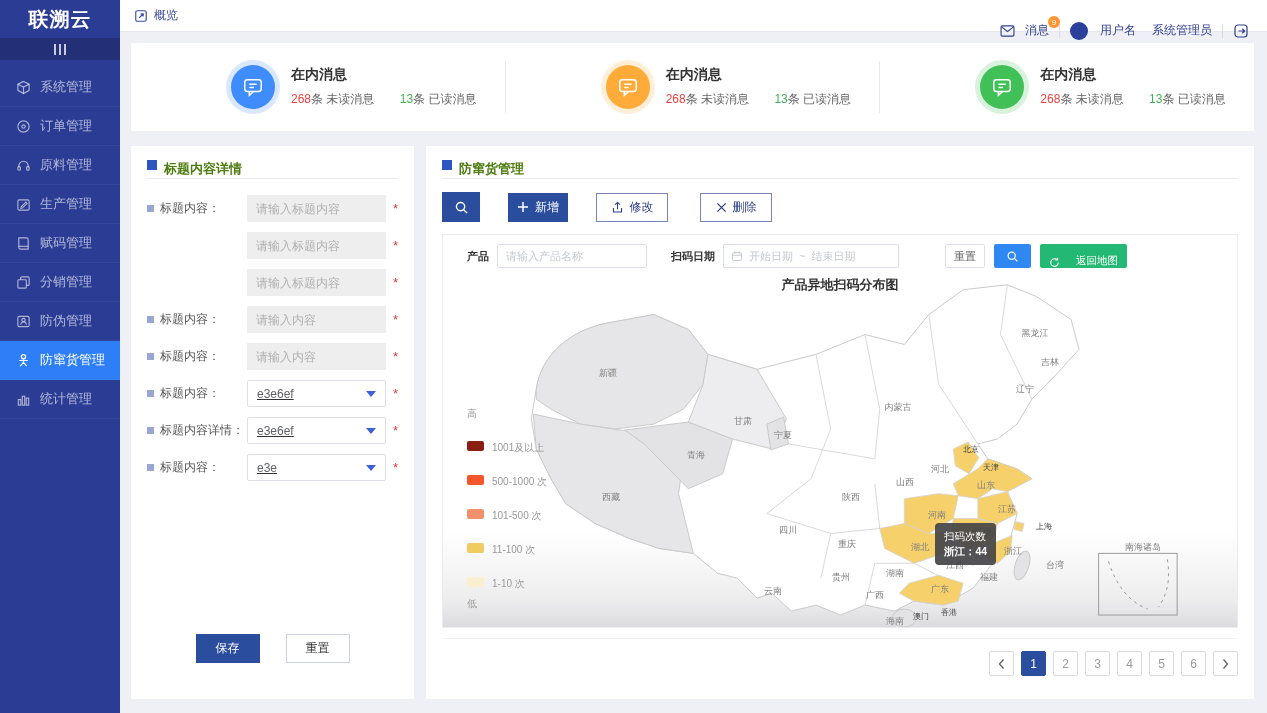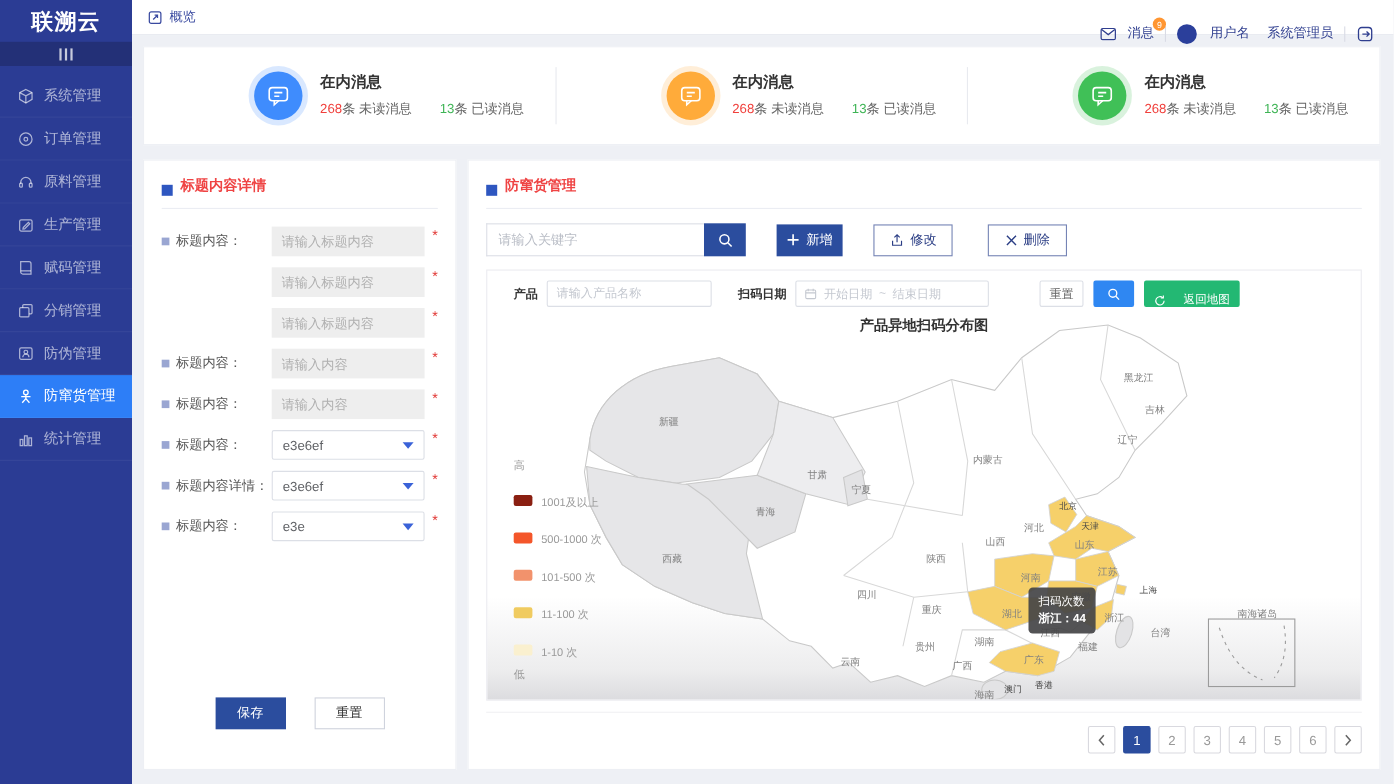--- a/index.html
+++ b/index.html
@@ -37,30 +37,30 @@
   .card-icon { width:44px; height:44px; border-radius:50%; display:flex; align-items:center; justify-content:center; }
   .card-title { font-size:14px; font-weight:bold; color:#333; margin-bottom:7px; }
   .card-counts { font-size:12px; color:#666; }
   .num-unread { color:#f0403c; }
   .num-read { color:#3eb455; margin-left:22px; }
   .card-div { width:1px; height:52px; background:#e8eaef; }
 
   
   .panels { display:flex; gap:10px; height:555px; }
   .panel { background:#fff; border:1px solid #edeff4; padding:14px 16px; display:flex; flex-direction:column; }
-  .panel-title { display:flex; align-items:flex-end; gap:7px; font-size:13px; font-weight:bold; color:#ef4444; padding-bottom:11px; border-bottom:1px solid #ebedf3; }
+  .panel-title { display:flex; align-items:flex-start; gap:7px; font-size:13px; font-weight:bold; color:#4d7c0f; border-bottom:1px solid #ebedf3; }
   .sq { width:10px; height:10px; background:#2e56c0; display:inline-block; }
 
   
   .form-panel { width:285px; flex:0 0 285px; }
   .form-rows { margin-top:16px; display:flex; flex-direction:column; gap:10px; }
-  .f-row { display:flex; }
+  .f-row { display:flex; align-items:center; }
   .f-label { width:100px; font-size:12px; color:#555; display:flex; align-items:center; gap:6px; }
   .f-label .msq { width:7px; height:7px; background:#9aa6d2; display:inline-block; flex:0 0 7px; }
-  .f-ctl { flex:1; height:27px; }
+  .f-ctl { flex:1; height:27px;text-decoration:underline; }
   input.gray { width:100%; height:27px; background:#eeeeee; border:none; padding:0 9px; font-size:12px; color:#666; }
   input.gray::placeholder { color:#b0b0b0; }
   .select { width:100%; height:27px; background:#fff; border:1px solid #dcdfe6; border-radius:2px; display:flex; align-items:center; justify-content:space-between; padding:0 9px; color:#606266; cursor:pointer; }
   .caret { width:0; height:0; border-left:5px solid transparent; border-right:5px solid transparent; border-top:6px solid #3a62d8; }
   .req { width:12px; text-align:right; }
   .req::after { content:"*"; color:#e23c39; font-size:13px; }
   .form-btns { margin-top:auto; margin-bottom:22px; display:flex; justify-content:center; gap:26px; }
   .btn-primary { background:#2b4d9e; color:#fff; border:none; width:64px; height:29px; font-size:12px; cursor:pointer; }
   .btn-plain { background:#fff; color:#333; border:1px solid #cfd3dd; width:64px; height:29px; font-size:12px; cursor:pointer; }
 
@@ -383,21 +383,20 @@
         </div>
       </section>
 
       <section class="panel manage-panel">
         <div class="panel-title">
           <span class="sq"></span>
           <span>防窜货管理</span>
         </div>
 
         <div class="toolbar">
-          <input class="kw-input" placeholder="请输入关键字" style="">
           <button class="kw-btn">
             <span>
                 <svg width="15" height="15" viewBox="0 0 16 16" fill="none" stroke="#fff" stroke-width="1.5">
                   <circle cx="7" cy="7" r="4.4"></circle>
                   <path d="M10.3 10.3 L14 14"></path>
                 </svg>
               </span>
           </button>
           <button class="tb-btn tb-add">
             <span>

